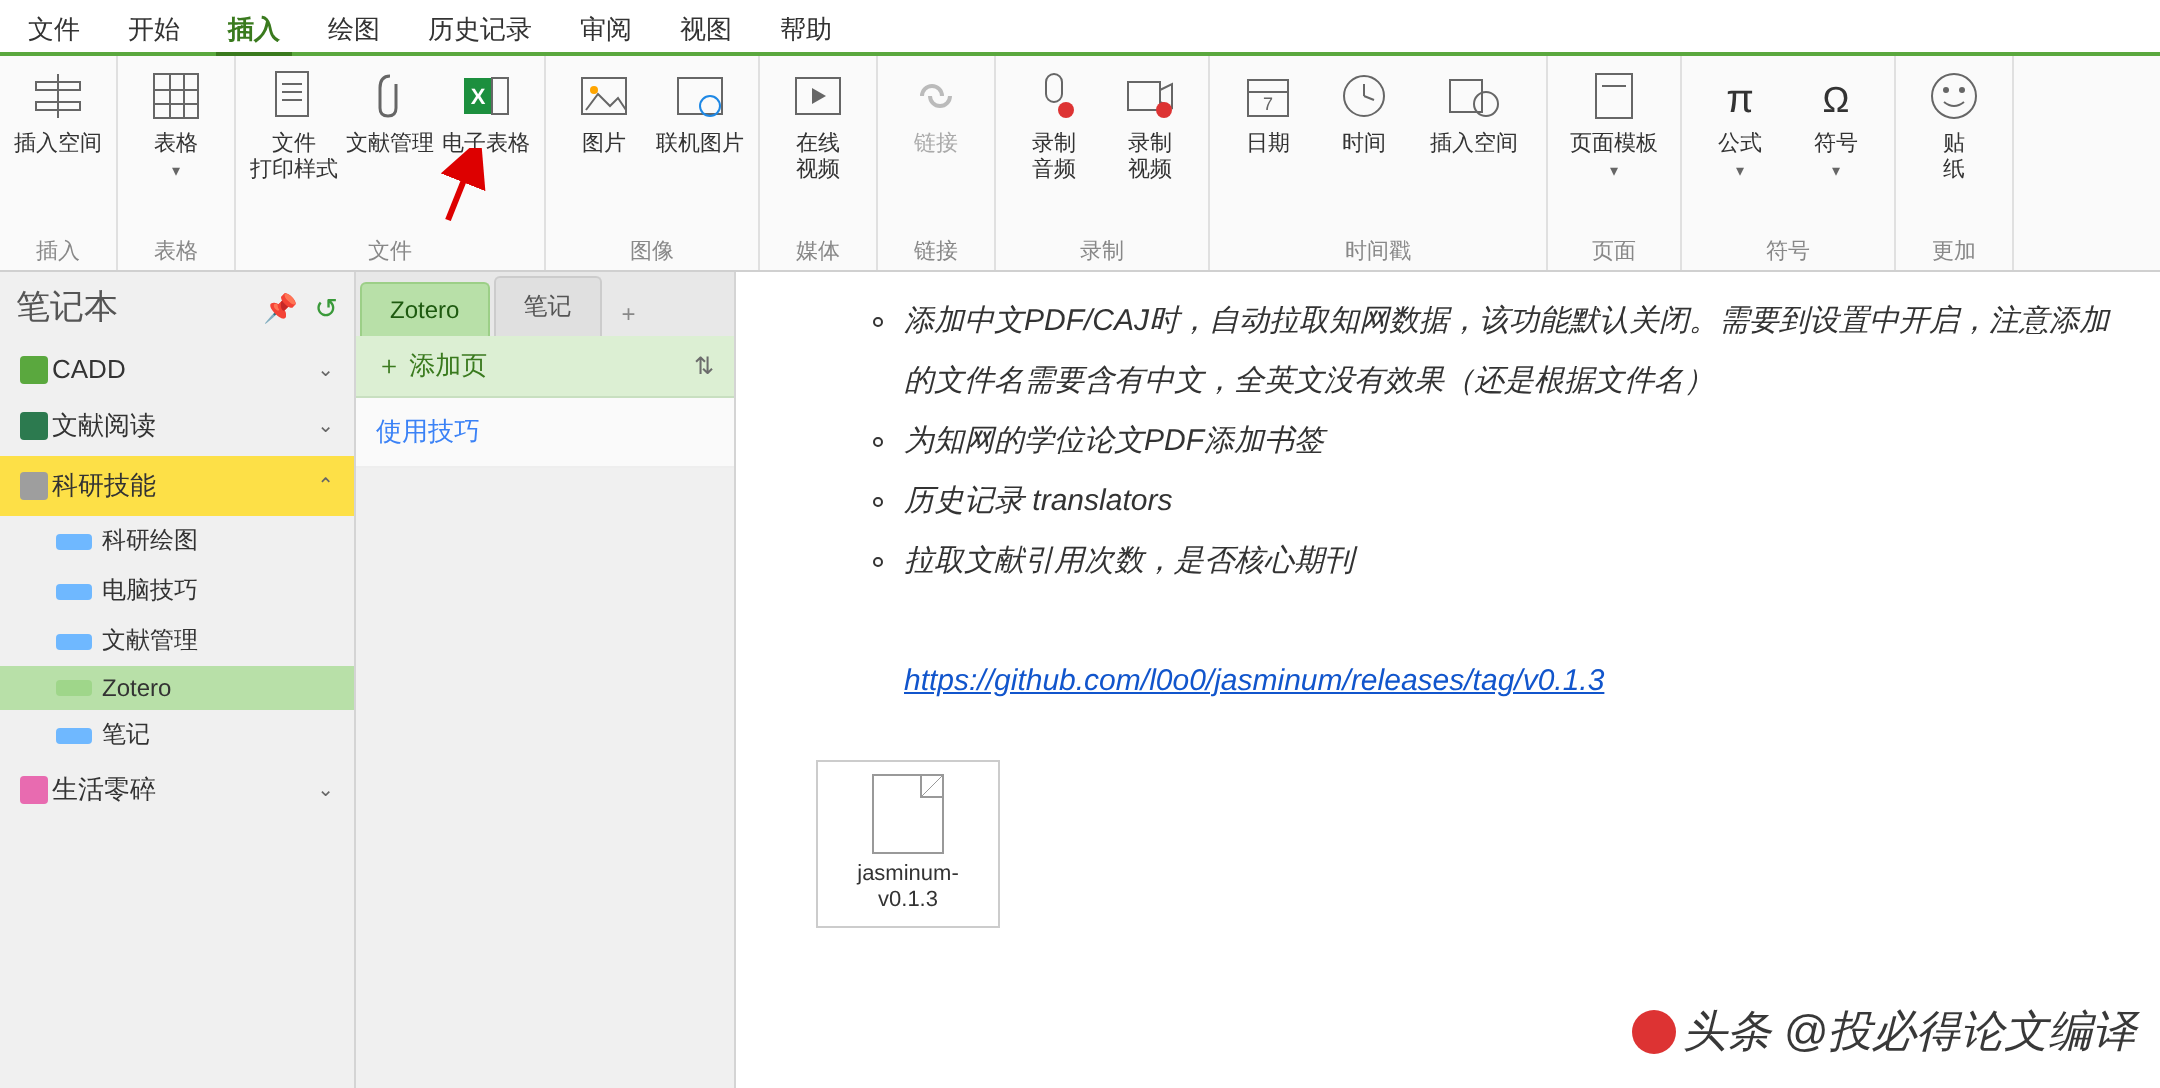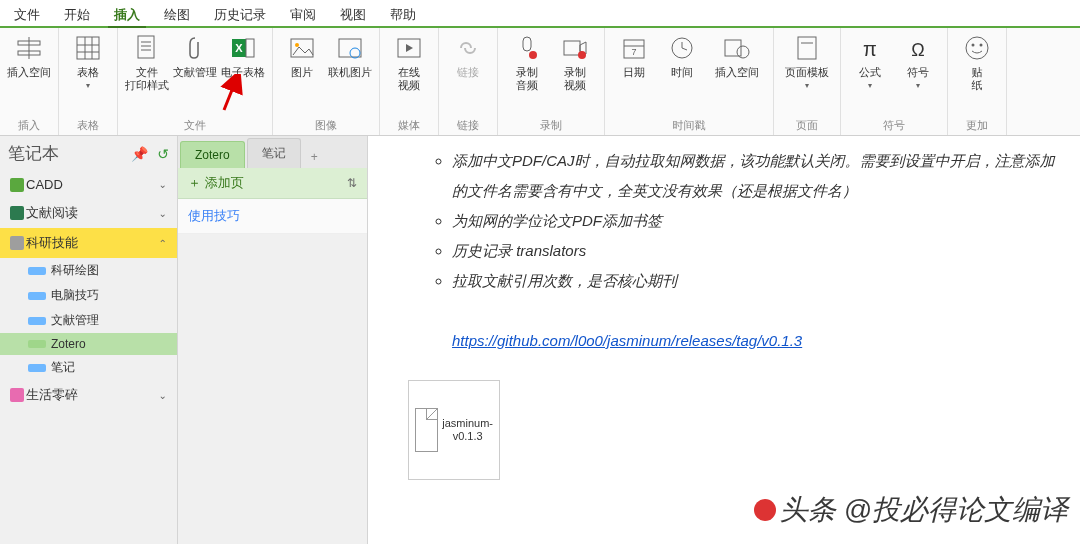--- a/index.html
+++ b/index.html
@@ -43,30 +43,30 @@
 .tab.plus { padding:4px 8px; background:transparent; border:none; color:#888;}
 .addpage { display:flex; align-items:center; justify-content:space-between; background:#dcefd3; padding:6px 10px; font-size:13px; color:#3a7a1e; border-bottom:1px solid #c8dfc0;}
 .addpage .srt{ color:#6c6c6c; font-size:12px;}
 .pageitem { padding:8px 10px; font-size:13px; color:#3b82f6; background:#fafafa; border-bottom:1px solid #eee;}
 
 
 .content { flex:1; padding:10px 24px 10px 40px; overflow:hidden; font-size:15px; line-height:2; position:relative;}
 .content ul { list-style: circle; padding-left: 24px; margin-left:20px;font-style:italic;}
 .content li::marker { color:#333; }
 .content a { color:#1155cc; text-decoration:underline;}
-.file-attach { margin-top:24px; width:92px; height:100px; border:1px solid #ccc; display:flex; flex-direction:row; align-items:center; justify-content:flex-end; gap:4px; padding:6px; font-size:11px; color:#333;}
+.file-attach { margin-top:24px; width:92px; height:84px; border:1px solid #ccc; display:flex; flex-direction:column; align-items:center; justify-content:flex-end; gap:4px; padding:6px; font-size:11px; color:#333;}
 .file-attach .page-ico { width:36px; height:44px; border:1px solid #999; position:relative;}
 .file-attach .page-ico::after { content:""; position:absolute; top:0; right:0; width:10px; height:10px; background:linear-gradient(135deg, transparent 48%, #999 50%, transparent 52%), #fff; border-left:1px solid #999; border-bottom:1px solid #999;}
 .jasname { text-align:center; line-height:1.2;}
 
 
 .redarrow { position:absolute; left:218px; top:74px; pointer-events:none;}
 
 
-.watermark { position:absolute; right:12px; bottom:6px; font-size:28px; color:rgba(0,0,0,0.78); font-style:italic; font-weight:500; display:flex; align-items:center; gap:4px;}
+.watermark { position:absolute; right:12px; bottom:6px; font-size:22px; color:rgba(0,0,0,0.78); font-style:italic; font-weight:500; display:flex; align-items:center; gap:4px;}
 .watermark .logo { width:22px; height:22px; border-radius:50%; background:#d33; display:inline-block;}
 
 svg { display:block;}
 </style>
 </head>
 <body>
 
 <div class="menubar">
   <span>文件</span>
   <span>开始</span>

